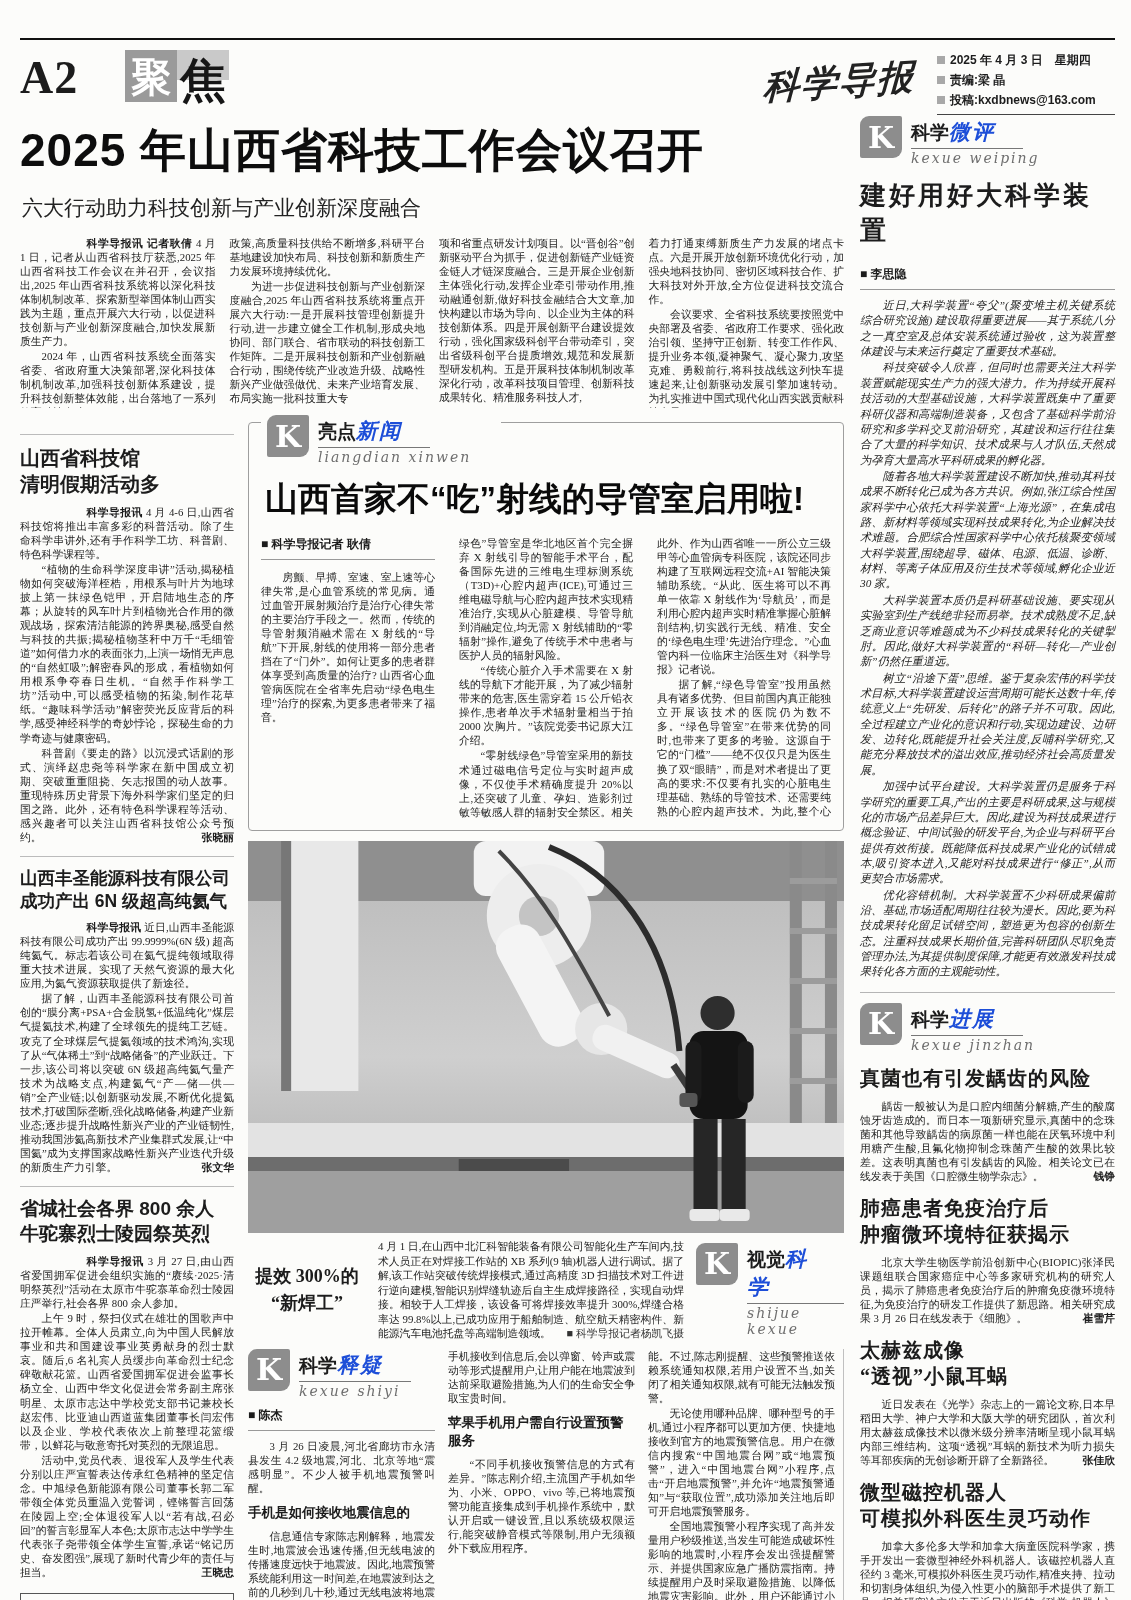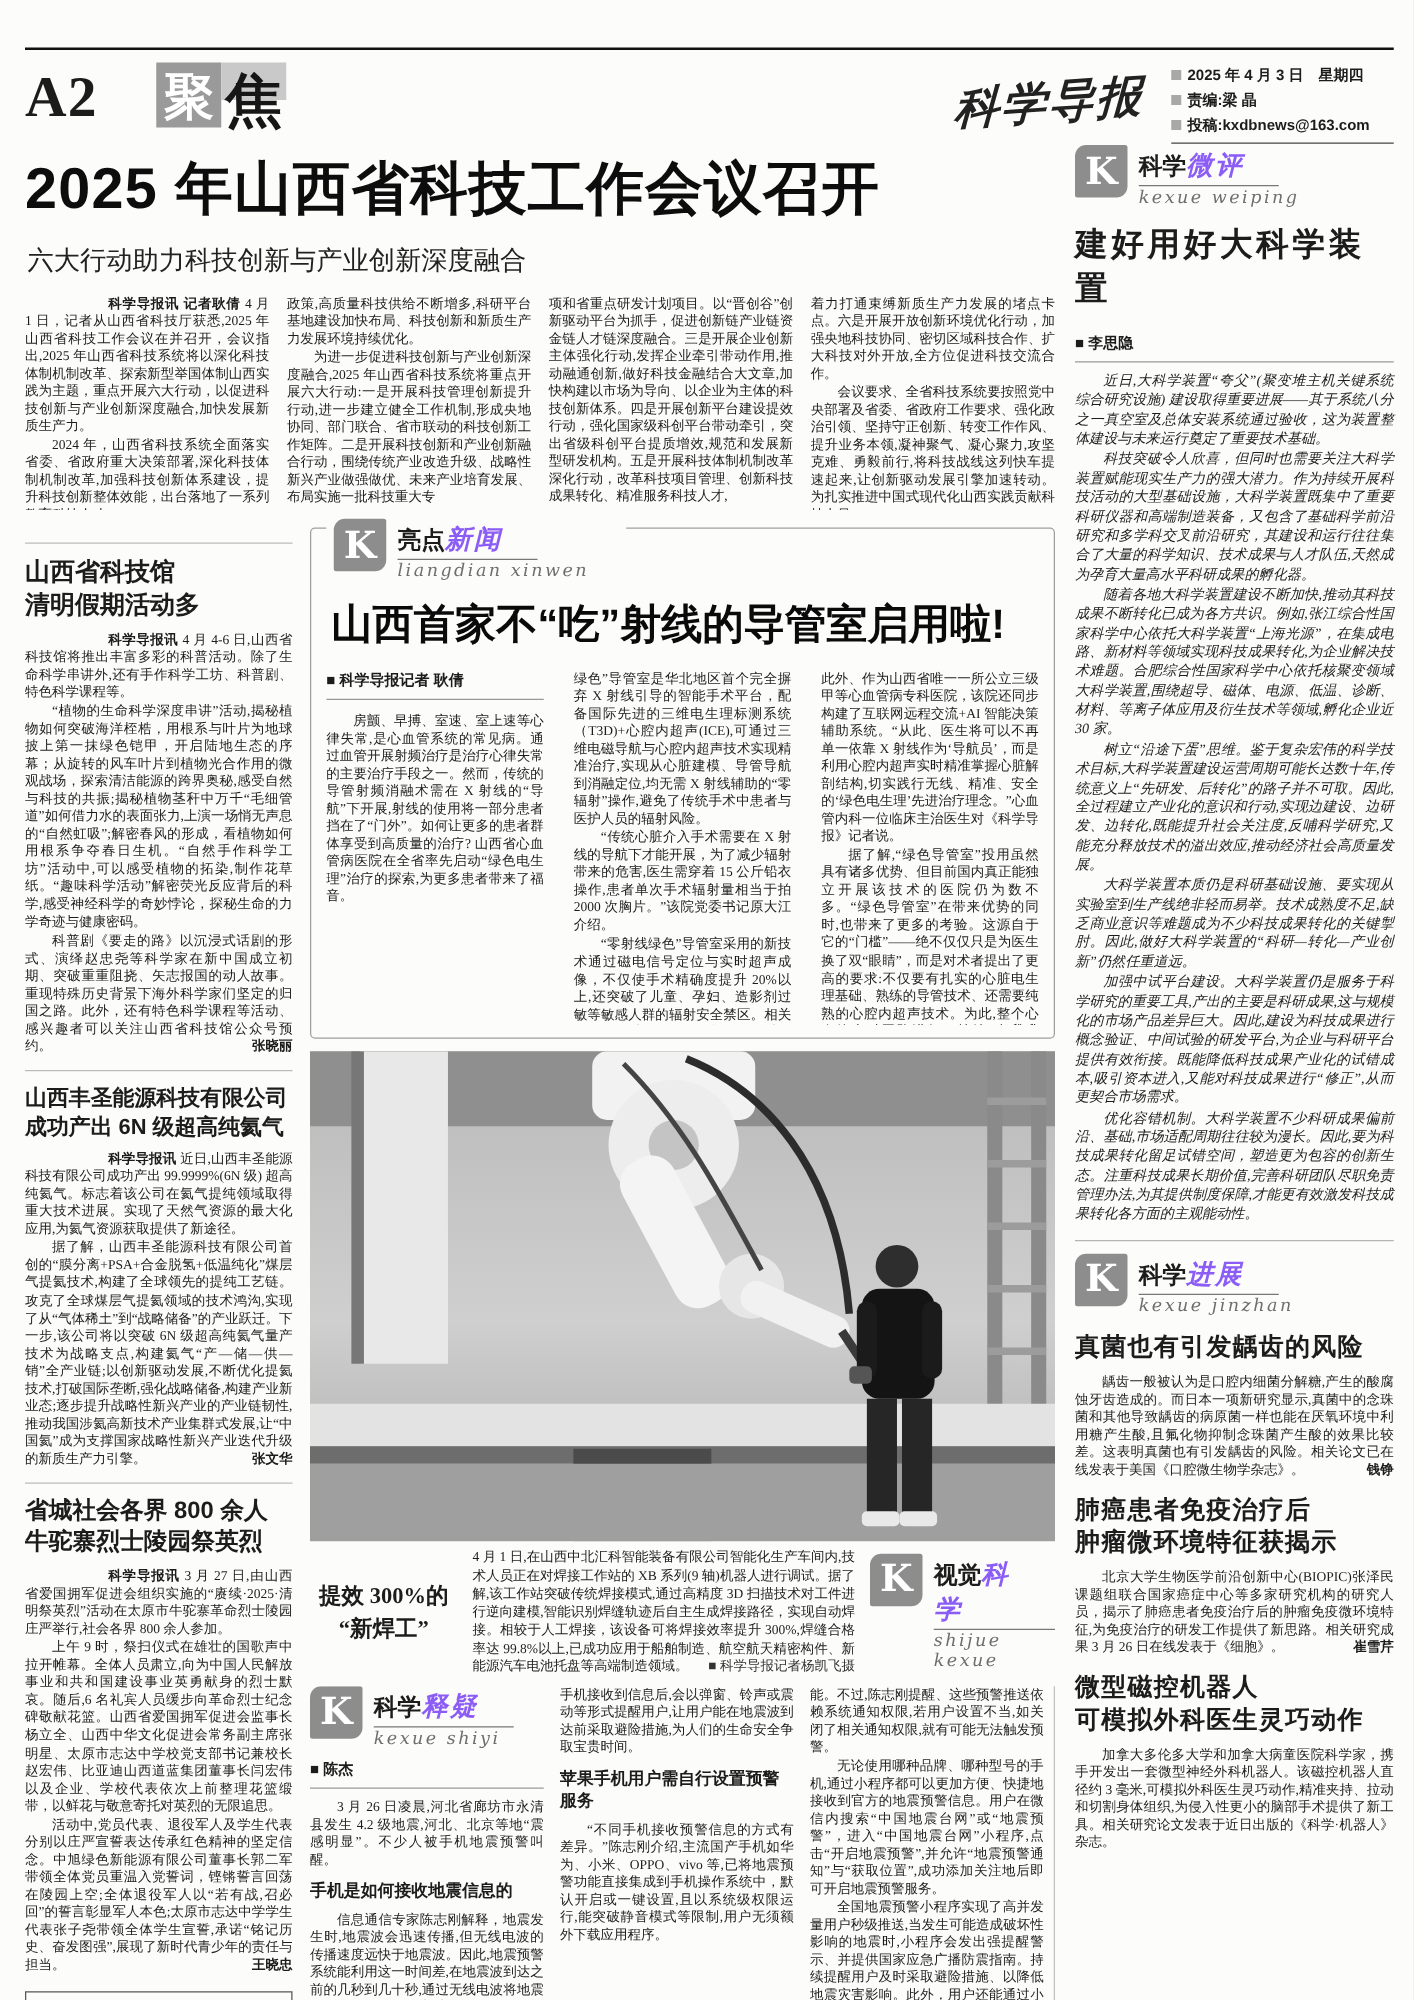--- a/index.html
+++ b/index.html
@@ -48,21 +48,21 @@
   .a2t { font-size: 17.5px; }
   .a3t { font-size: 19px; }
   .lsep { border-top: 1px solid #bbb; margin-top: 12px; }
   .notice { border: 1px solid #555; padding: 8px 10px 10px; margin-top: 14px; }
   
   .klogo { display: flex; gap: 9px; align-items: flex-start; }
   .ksq { width: 42px; height: 42px; background: #8d8d8d; border-radius: 9px 2px 9px 2px; color: #fff; font: 700 30px "DejaVu Serif", serif; display: grid; place-items: center; flex: none; }
   .ktxt { padding-top: 2px; }
   .ktitle { border-bottom: 1px solid #777; padding: 0 28px 2px 0; display: inline-block; }
   .kblack { font: 700 19px "Liberation Sans", sans-serif; }
-  .kscript { font: 700 italic 21px "DejaVu Serif", serif; color: #8b5cf6; letter-spacing: 2px; margin-top: 38px; }
+  .kscript { font: 700 italic 21px "DejaVu Serif", serif; color: #1d4ed8; letter-spacing: 2px; margin-top: 38px; }
   .kpinyin { font: italic 14px "DejaVu Serif", serif; color: #6e6e6e; letter-spacing: 2px; margin-top: 1px; }
   
   .hlbox { position: relative; border: 1px solid #9e9e9e; border-radius: 4px; padding: 14px 12px 10px; }
   .hlbox .klogo { position: relative; top: -24px; margin-bottom: -16px; background: #fcfcfa; width: 240px; padding: 2px 6px; }
   .hl-h1 { font: 700 33px "Liberation Sans", sans-serif; letter-spacing: 0px; margin: 2px 0 14px 4px; color: #0a0a0a; }
   .hl-cols { display: flex; gap: 24px; height: 284px; overflow: hidden; }
   .hl-cols .c { flex: 1; }
   .byline { font: 700 12px "Liberation Sans", sans-serif; border-bottom: 1px solid #999; padding-bottom: 6px; margin-bottom: 10px; }
   
   .photo { width: 100%; height: 392px; margin-top: 10px; display: block; background: #c9c9c9; }
@@ -308,22 +308,22 @@
           <span class="ktxt">
             <span class="ktitle"><span class="kblack">科学</span><span class="kscript">微评</span></span>
             <div class="kpinyin">kexue weiping</div>
           </span>
         </div>
         <h2 class="rw-h1">建好用好大科学装置</h2>
         <div class="author-line">■ 李思隐</div>
         <p class="t">近日,大科学装置“夸父”(聚变堆主机关键系统综合研究设施) 建设取得重要进展——其于系统八分之一真空室及总体安装系统通过验收，这为装置整体建设与未来运行奠定了重要技术基础。</p>
         <p class="t">科技突破令人欣喜，但同时也需要关注大科学装置赋能现实生产力的强大潜力。作为持续开展科技活动的大型基础设施，大科学装置既集中了重要科研仪器和高端制造装备，又包含了基础科学前沿研究和多学科交叉前沿研究，其建设和运行往往集合了大量的科学知识、技术成果与人才队伍,天然成为孕育大量高水平科研成果的孵化器。</p>
         <p class="t">随着各地大科学装置建设不断加快,推动其科技成果不断转化已成为各方共识。例如,张江综合性国家科学中心依托大科学装置“上海光源”，在集成电路、新材料等领域实现科技成果转化,为企业解决技术难题。合肥综合性国家科学中心依托核聚变领域大科学装置,围绕超导、磁体、电源、低温、诊断、材料、等离子体应用及衍生技术等领域,孵化企业近 30 家。</p>
+        <p class="t">大科学装置本质仍是科研基础设施、要实现从实验室到生产线绝非轻而易举。技术成熟度不足,缺乏商业意识等难题成为不少科技成果转化的关键掣肘。因此,做好大科学装置的“科研—转化—产业创新”仍然任重道远。</p>
         <p class="t">树立“沿途下蛋”思维。鉴于复杂宏伟的科学技术目标,大科学装置建设运营周期可能长达数十年,传统意义上“先研发、后转化”的路子并不可取。因此,全过程建立产业化的意识和行动,实现边建设、边研发、边转化,既能提升社会关注度,反哺科学研究,又能充分释放技术的溢出效应,推动经济社会高质量发展。</p>
-        <p class="t">大科学装置本质仍是科研基础设施、要实现从实验室到生产线绝非轻而易举。技术成熟度不足,缺乏商业意识等难题成为不少科技成果转化的关键掣肘。因此,做好大科学装置的“科研—转化—产业创新”仍然任重道远。</p>
         <p class="t">加强中试平台建设。大科学装置仍是服务于科学研究的重要工具,产出的主要是科研成果,这与规模化的市场产品差异巨大。因此,建设为科技成果进行概念验证、中间试验的研发平台,为企业与科研平台提供有效衔接。既能降低科技成果产业化的试错成本,吸引资本进入,又能对科技成果进行“修正”,从而更契合市场需求。</p>
         <p class="t">优化容错机制。大科学装置不少科研成果偏前沿、基础,市场适配周期往往较为漫长。因此,要为科技成果转化留足试错空间，塑造更为包容的创新生态。注重科技成果长期价值,完善科研团队尽职免责管理办法,为其提供制度保障,才能更有效激发科技成果转化各方面的主观能动性。</p>
       </div>
 
       <div class="rsep"></div>
 
       <div>
         <div class="klogo">
           <span class="ksq">K</span>
           <span class="ktxt">
@@ -335,20 +335,25 @@
         <div class="rj-item">
           <div class="rj-title prel">真菌也有引发龋齿的风险</div>
           <p class="t"><span>龋齿一般被认为是口腔内细菌分解糖,产生的酸腐蚀牙齿造成的。而日本一项新研究显示,真菌中的念珠菌和其他导致龋齿的病原菌一样也能在厌氧环境中利用糖产生酸,且氟化物抑制念珠菌产生酸的效果比较差。这表明真菌也有引发龋齿的风险。相关论文已在线发表于美国《口腔微生物学杂志》。</span><span class="sig">钱铮</span></p>
         </div>
         <div class="rj-item">
           <div class="rj-title prel">肺癌患者免疫治疗后
 肿瘤微环境特征获揭示</div>
           <p class="t"><span>北京大学生物医学前沿创新中心(BIOPIC)张泽民课题组联合国家癌症中心等多家研究机构的研究人员，揭示了肺癌患者免疫治疗后的肿瘤免疫微环境特征,为免疫治疗的研发工作提供了新思路。相关研究成果 3 月 26 日在线发表于《细胞》。</span><span class="sig">崔雪芹</span></p>
         </div>
         <div class="rj-item">
+          <div class="rj-title prel">太赫兹成像
+“透视”小鼠耳蜗</div>
+          <p class="t"><span>近日发表在《光学》杂志上的一篇论文称,日本早稻田大学、神户大学和大阪大学的研究团队，首次利用太赫兹成像技术以微米级分辨率清晰呈现小鼠耳蜗内部三维结构。这项“透视”耳蜗的新技术为听力损失等耳部疾病的无创诊断开辟了全新路径。</span><span class="sig">张佳欣</span></p>
+        </div>
+        <div class="rj-item">
           <div class="rj-title prel">微型磁控机器人
 可模拟外科医生灵巧动作</div>
           <p class="t"><span>加拿大多伦多大学和加拿大病童医院科学家，携手开发出一套微型神经外科机器人。该磁控机器人直径约 3 毫米,可模拟外科医生灵巧动作,精准夹持、拉动和切割身体组织,为侵入性更小的脑部手术提供了新工具。相关研究论文发表于近日出版的《科学·机器人》杂志。</span></p>
         </div>
 
       </div>
 
     </div>
   </div>
 </div>

